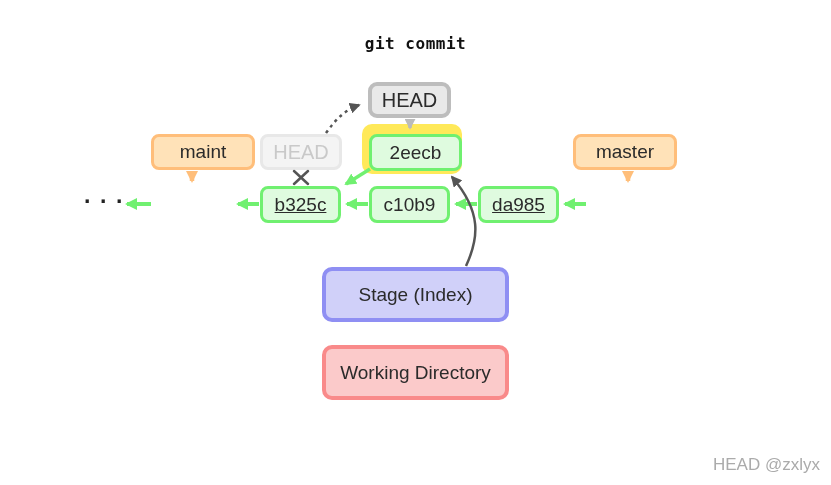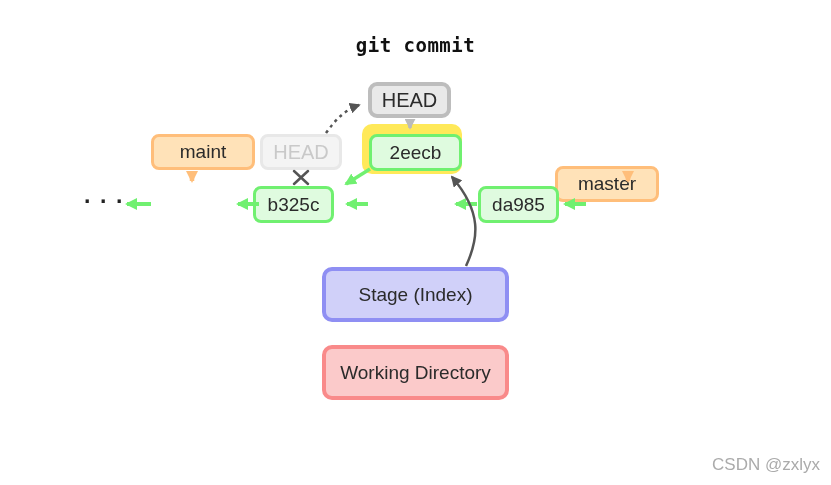--- a/index.html
+++ b/index.html
@@ -3,38 +3,38 @@
 <meta charset="utf-8">
 <style>
   html, body { margin:0; padding:0; background:#ffffff; }
   .canvas {
     position:relative; width:831px; height:485px; background:#ffffff;
     font-family:"Liberation Sans", sans-serif; overflow:hidden;
   }
   .title {
     position:absolute; top:34px; left:0; width:100%; text-align:center;
     font-family:"DejaVu Sans Mono", monospace; font-weight:bold;
-    font-size:19px; color:#111111; letter-spacing:0.5px;
+    font-size:16px; color:#111111; letter-spacing:0.5px;
   }
   .node {
     position:absolute; box-sizing:border-box; display:flex;
     align-items:center; justify-content:center; border-style:solid;
     color:var(--text); z-index:2; border-radius:8px;
   }
   .commit {
     width:81px; height:37px; top:186px; border-width:3.5px;
     border-color:var(--greenBorder); background:var(--greenFill); font-size:19px;
   }
-  #node-a47c3 { left:152px; } #node-b325c { left:253px; } #node-c10b9 { left:369px; }
-  #node-da985 { left:478px; } #node-ed489 { left:587px; }
+  #node-a47c3 { left:152px; } #node-b325c { left:260px;text-decoration:underline; } #node-c10b9 { left:369px; }
+  #node-da985 { left:478px;text-decoration:underline; } #node-ed489 { left:587px; }
   .branch {
     width:104px; height:36px; top:134px; border-width:3.5px;
     border-color:var(--orangeBorder); background:var(--orangeFill); font-size:19px;
   }
-  #branch-maint { left:151px; } #branch-master { left:555px;margin-top:32px; }
+  #branch-maint { left:151px; } #branch-master { left:573px; }
   .head-box {
     left:368px; top:82px; width:83px; height:36px; border-width:4px; border-radius:9px;
     border-color:var(--grayBorder); background:var(--grayFill); font-size:20px;
   }
   .old-head {
     left:260px; top:134px; width:82px; height:36px; border-width:3px;
     border-color:var(--fadedBorder); background:var(--fadedFill);
     color:var(--fadedText); font-size:20px;
   }
   .new-commit {
@@ -76,28 +76,29 @@
   <div class="node head-box">HEAD</div>
 
   <div class="node old-head">HEAD</div>
 
   <div class="node new-commit">2eecb</div>
 
   <div class="node branch" id="branch-maint">maint</div>
   <div class="node branch" id="branch-master">master</div>
 
   <div class="node commit" id="node-b325c">b325c</div>
+  <div class="node commit" id="node-c10b9">c10b9</div>
   <div class="node commit" id="node-da985">da985</div>
 
   <div class="ellipsis">· · ·</div>
 
   <div class="node area" id="area-stage">Stage (Index)</div>
   <div class="node area" id="area-working">Working Directory</div>
 
-  <div class="watermark">CSDN @zxlyx</div>
+  <div class="watermark">HEAD @zxlyx</div>
 
   <svg class="arrows" viewBox="0 0 831 485">
     <defs>
       <marker id="mGreen" markerUnits="userSpaceOnUse" markerWidth="12" markerHeight="12" viewBox="0 0 12 12" refX="10" refY="6" orient="auto">
         <path d="M0,0 L12,6 L0,12 Z" style="fill:var(--greenBorder)"></path>
       </marker>
       <marker id="mOrange" markerUnits="userSpaceOnUse" markerWidth="12" markerHeight="12" viewBox="0 0 12 12" refX="10" refY="6" orient="auto">
         <path d="M0,0 L12,6 L0,12 Z" style="fill:var(--orangeBorder)"></path>
       </marker>
       <marker id="mLight" markerUnits="userSpaceOnUse" markerWidth="11" markerHeight="11" viewBox="0 0 12 12" refX="10" refY="6" orient="auto">

